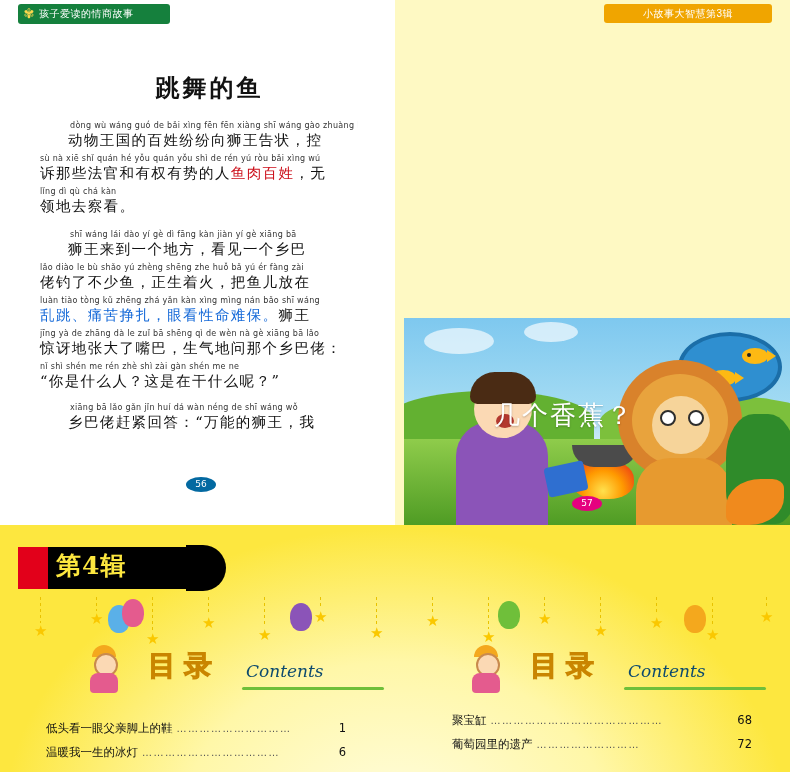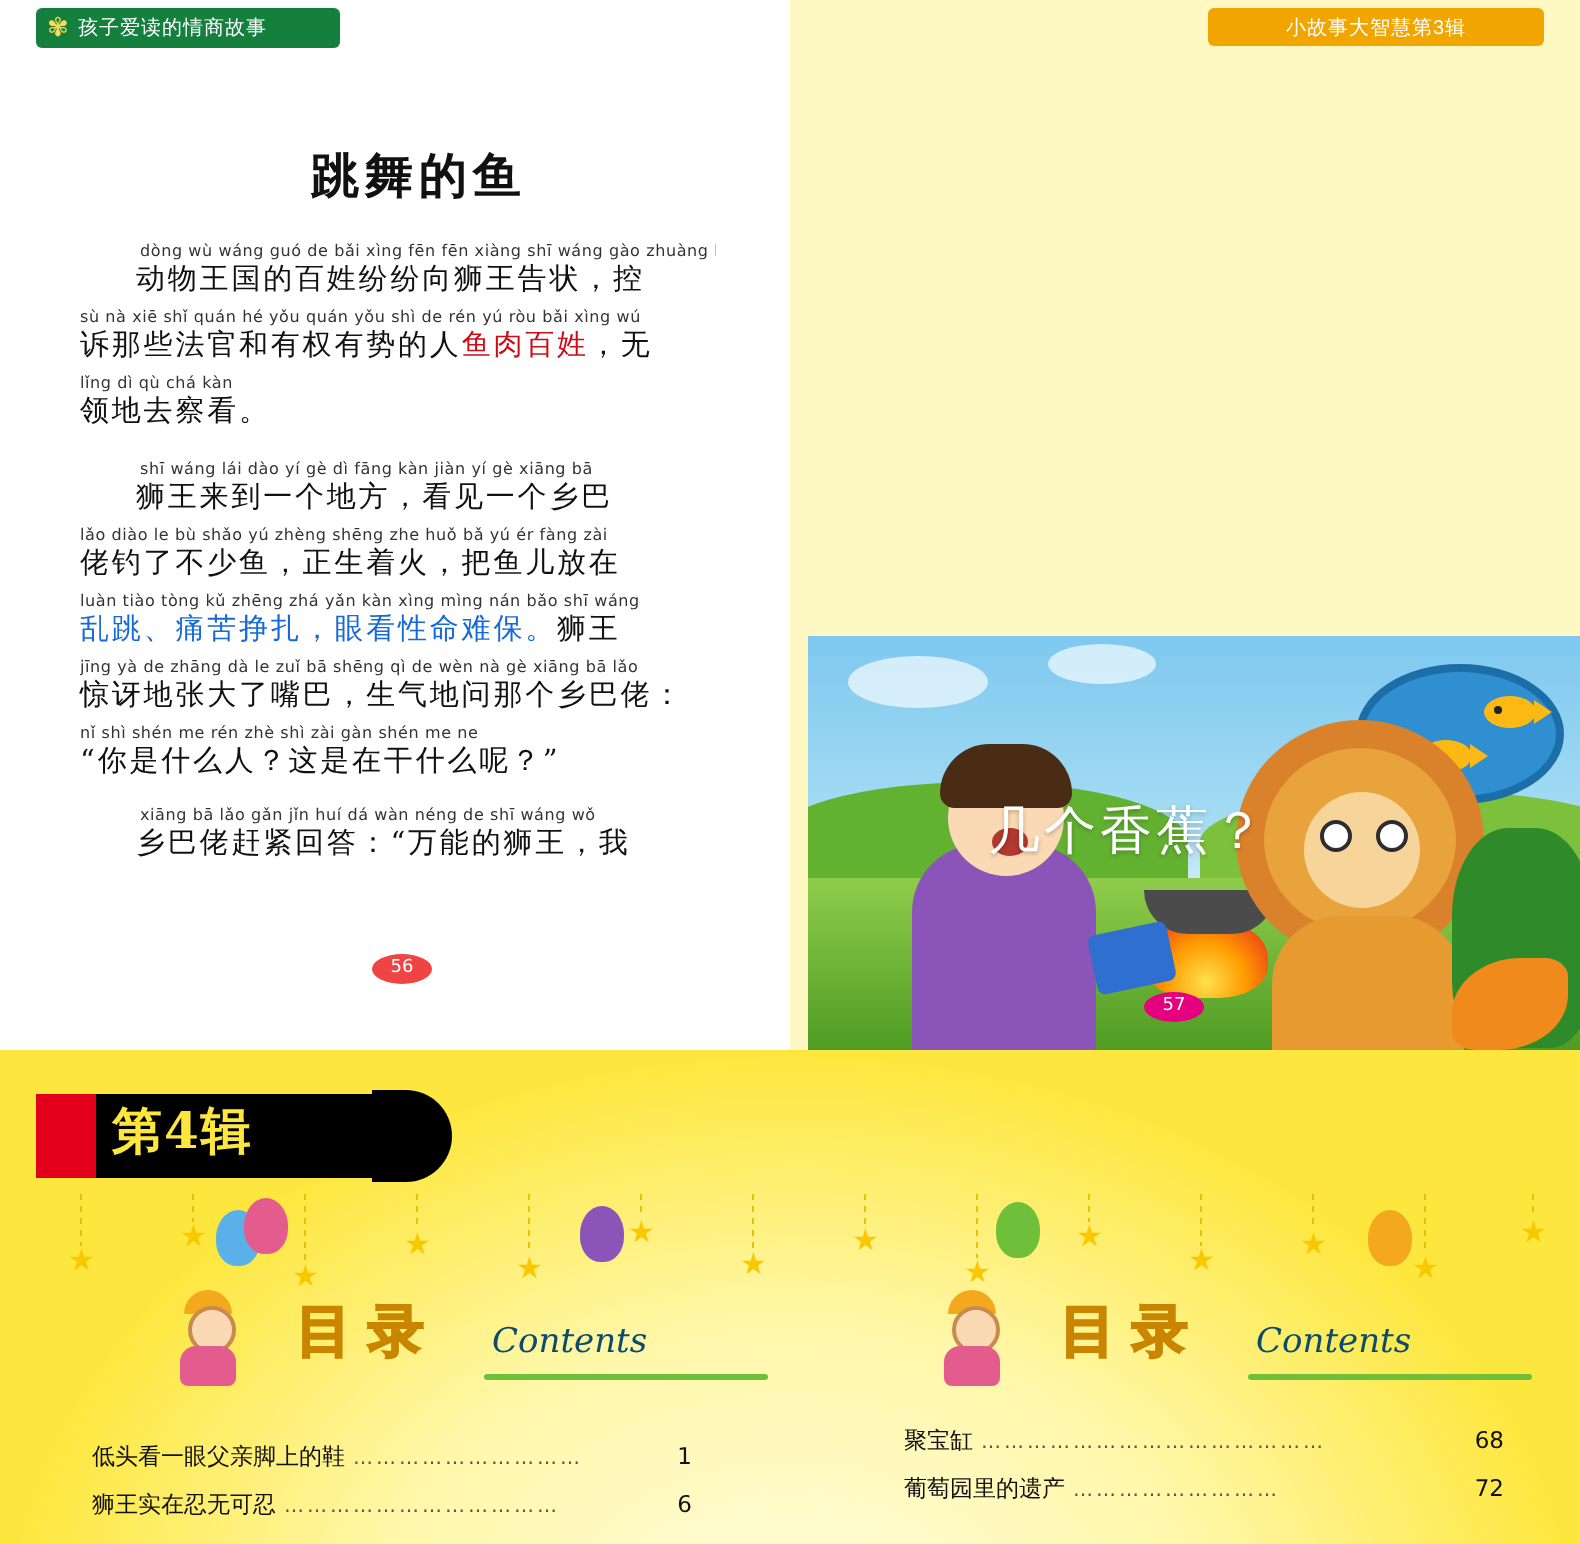--- a/index.html
+++ b/index.html
@@ -152,21 +152,21 @@
     width: 30px; height: 15px;
     border-radius: 50%;
     font-family: "DejaVu Sans", sans-serif;
     font-size: 9px;
     color: #ffffff;
     text-align: center;
     line-height: 15px;
   }
   .pagenum-left {
     left: 186px; top: 477px;
-    background: #ef4444;
+    background: #0369a1;
   }
   .pagenum-right {
     left: 572px; top: 448px;
     background: #e5007f;
     margin-top: 48px;
   }
 
   
   .illus {
     position: absolute;
@@ -688,21 +688,21 @@
     <div class="contents-underline"></div>
   </div>
 
   <div class="toc toc-left">
     <div class="toc-row">
       <span class="toc-title">低头看一眼父亲脚上的鞋</span>
       <span class="toc-dots">…………………………</span>
       <span class="toc-page">1</span>
     </div>
     <div class="toc-row">
-      <span class="toc-title">狮王实在忍无可忍</span>
+      <span class="toc-title">温暖我一生的冰灯</span>
       <span class="toc-dots">………………………………</span>
       <span class="toc-page">6</span>
     </div>
   </div>
 
   <div class="toc toc-right">
     <div class="toc-row">
       <span class="toc-title">聚宝缸</span>
       <span class="toc-dots">………………………………………</span>
       <span class="toc-page">68</span>

